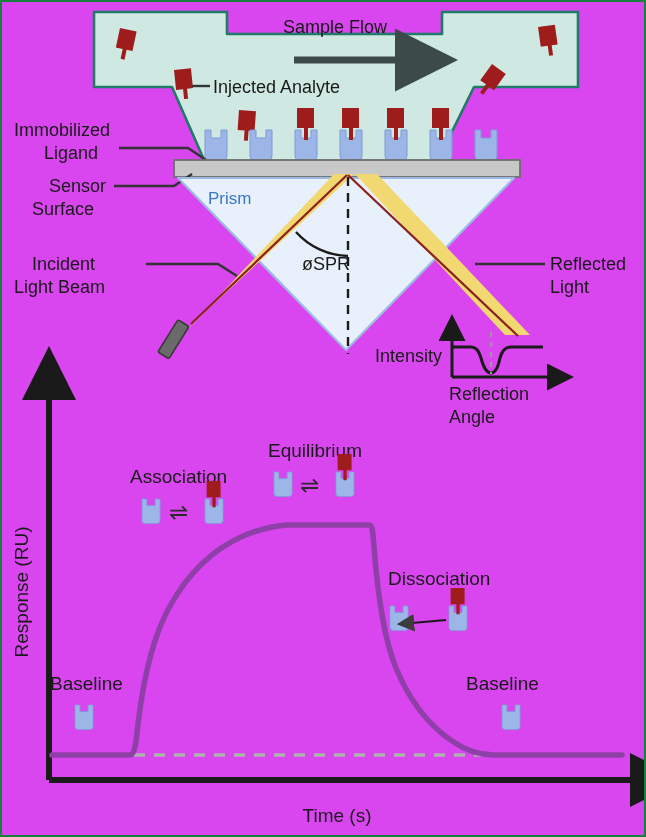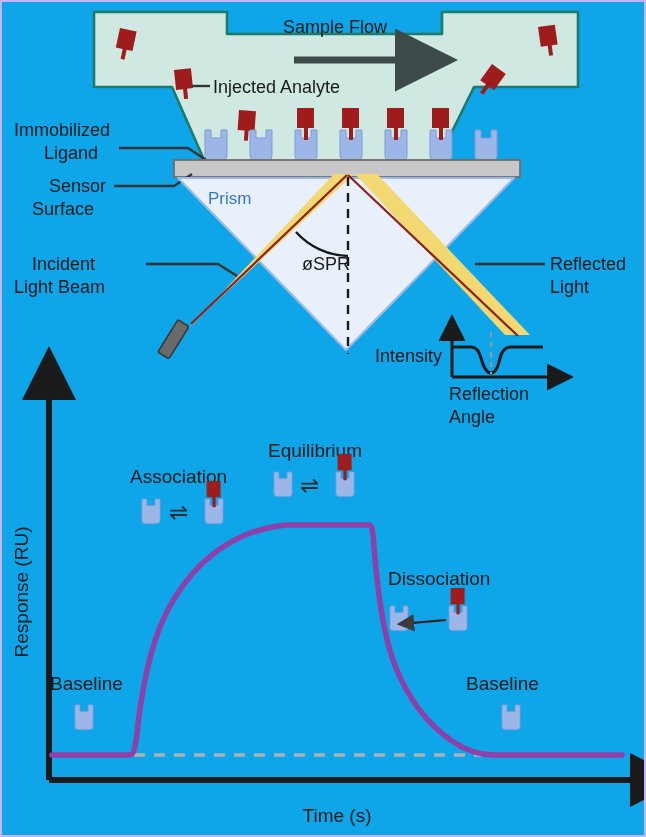--- a/index.html
+++ b/index.html
@@ -7,22 +7,22 @@
     padding: 0;
     background: #ffffff;
   }
   body {
     font-family: "Liberation Sans", sans-serif;
   }
   #figure-root {
     position: relative;
     width: 646px;
     height: 837px;
-    background: #0ea5e9;
-    border: 2px solid #c4b5fd;
+    background: #d946ef;
+    border: 2px solid #15803d;
     box-sizing: border-box;
     overflow: hidden;
   }
   #figure-svg {
     position: absolute;
     left: 0;
     top: 0;
     width: 646px;
     height: 837px;
     display: block;

